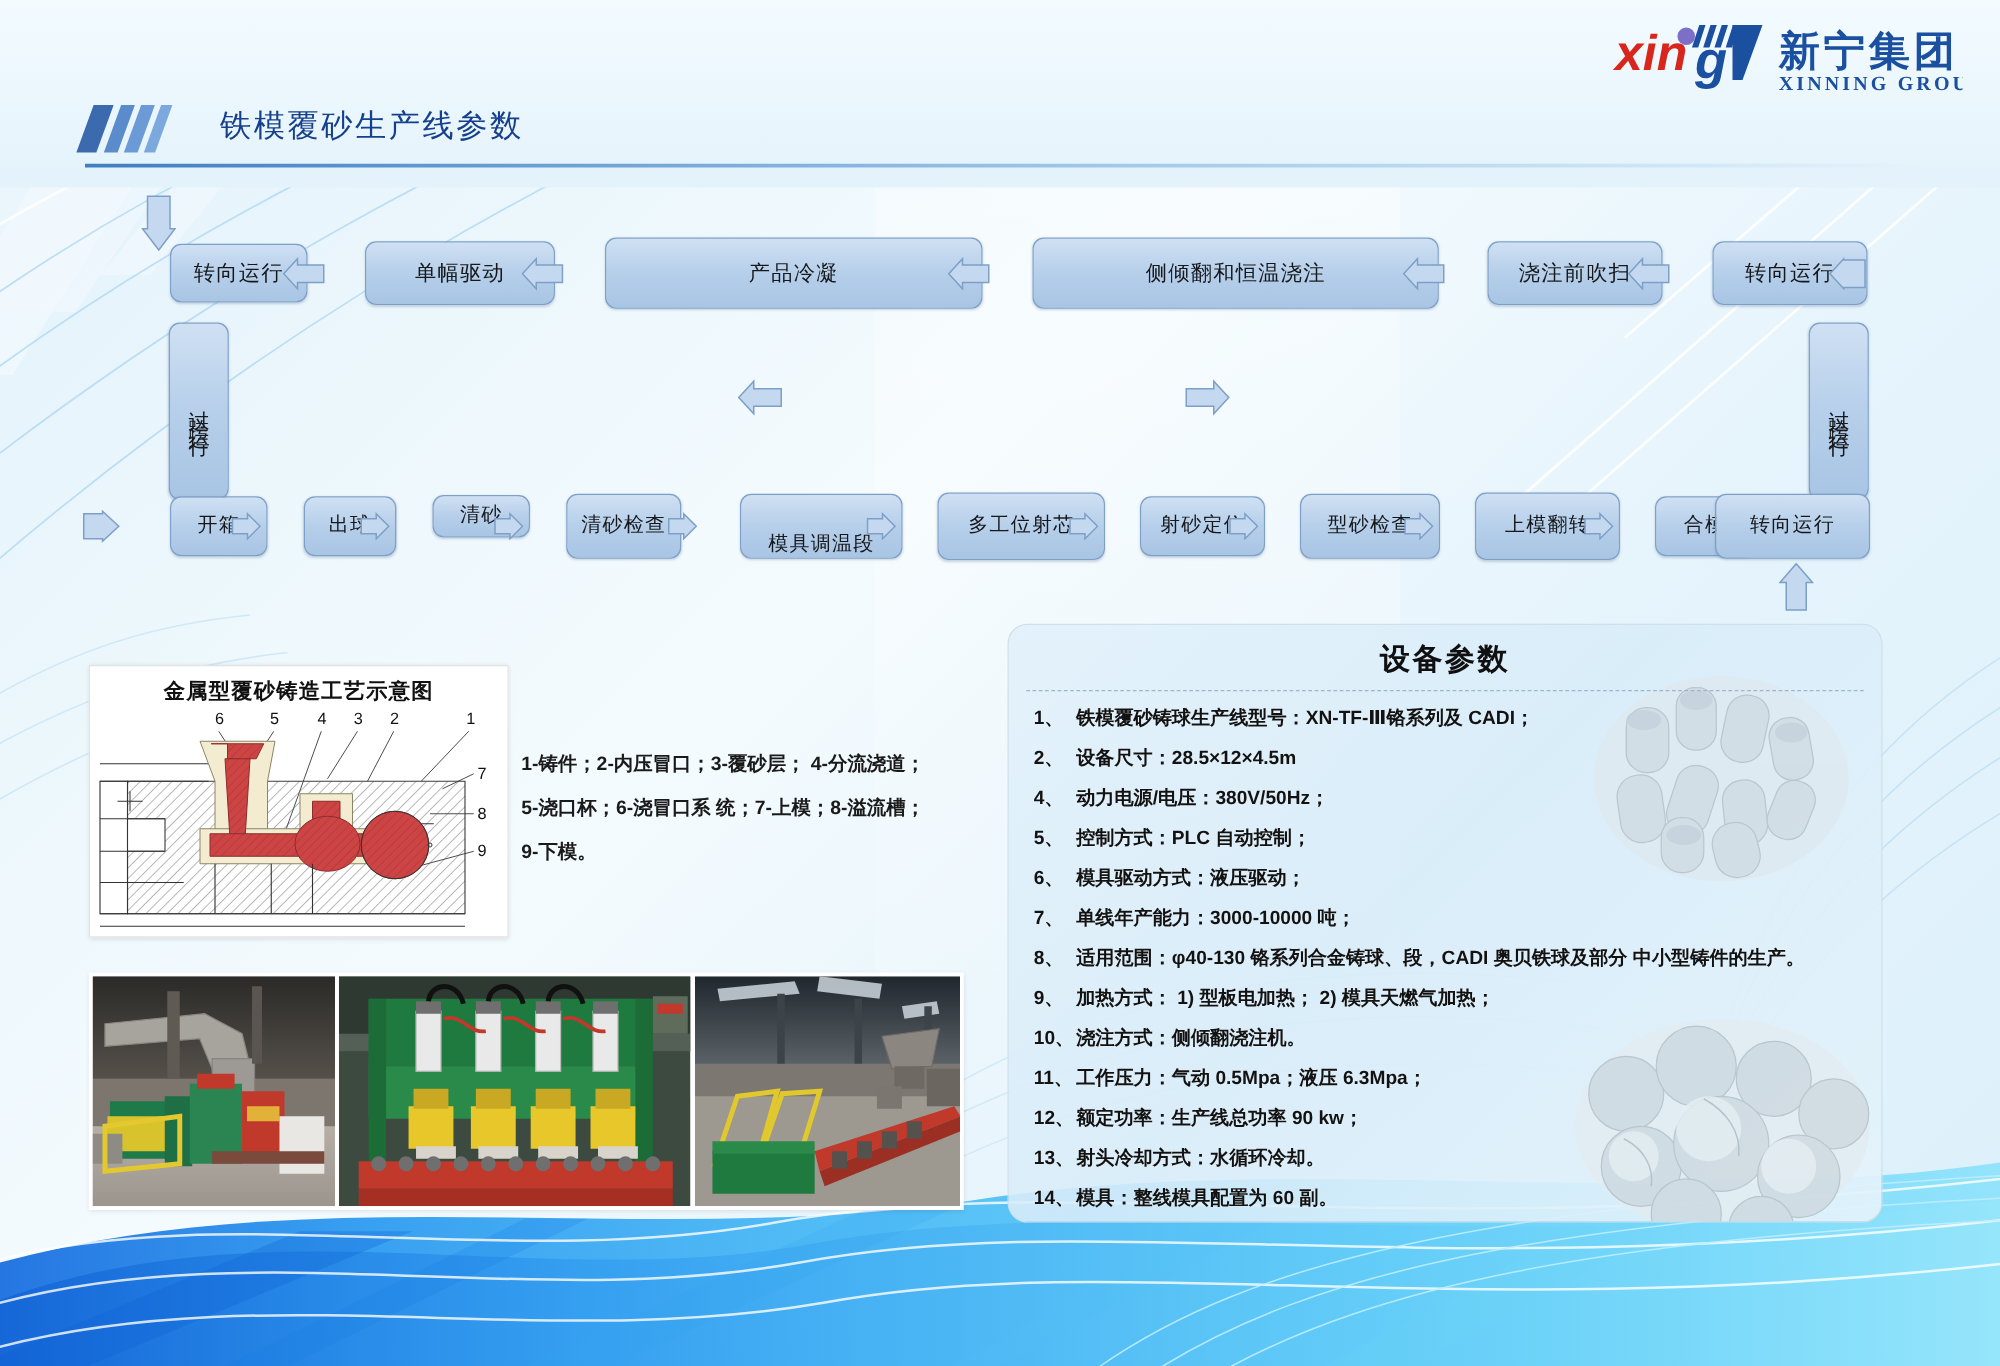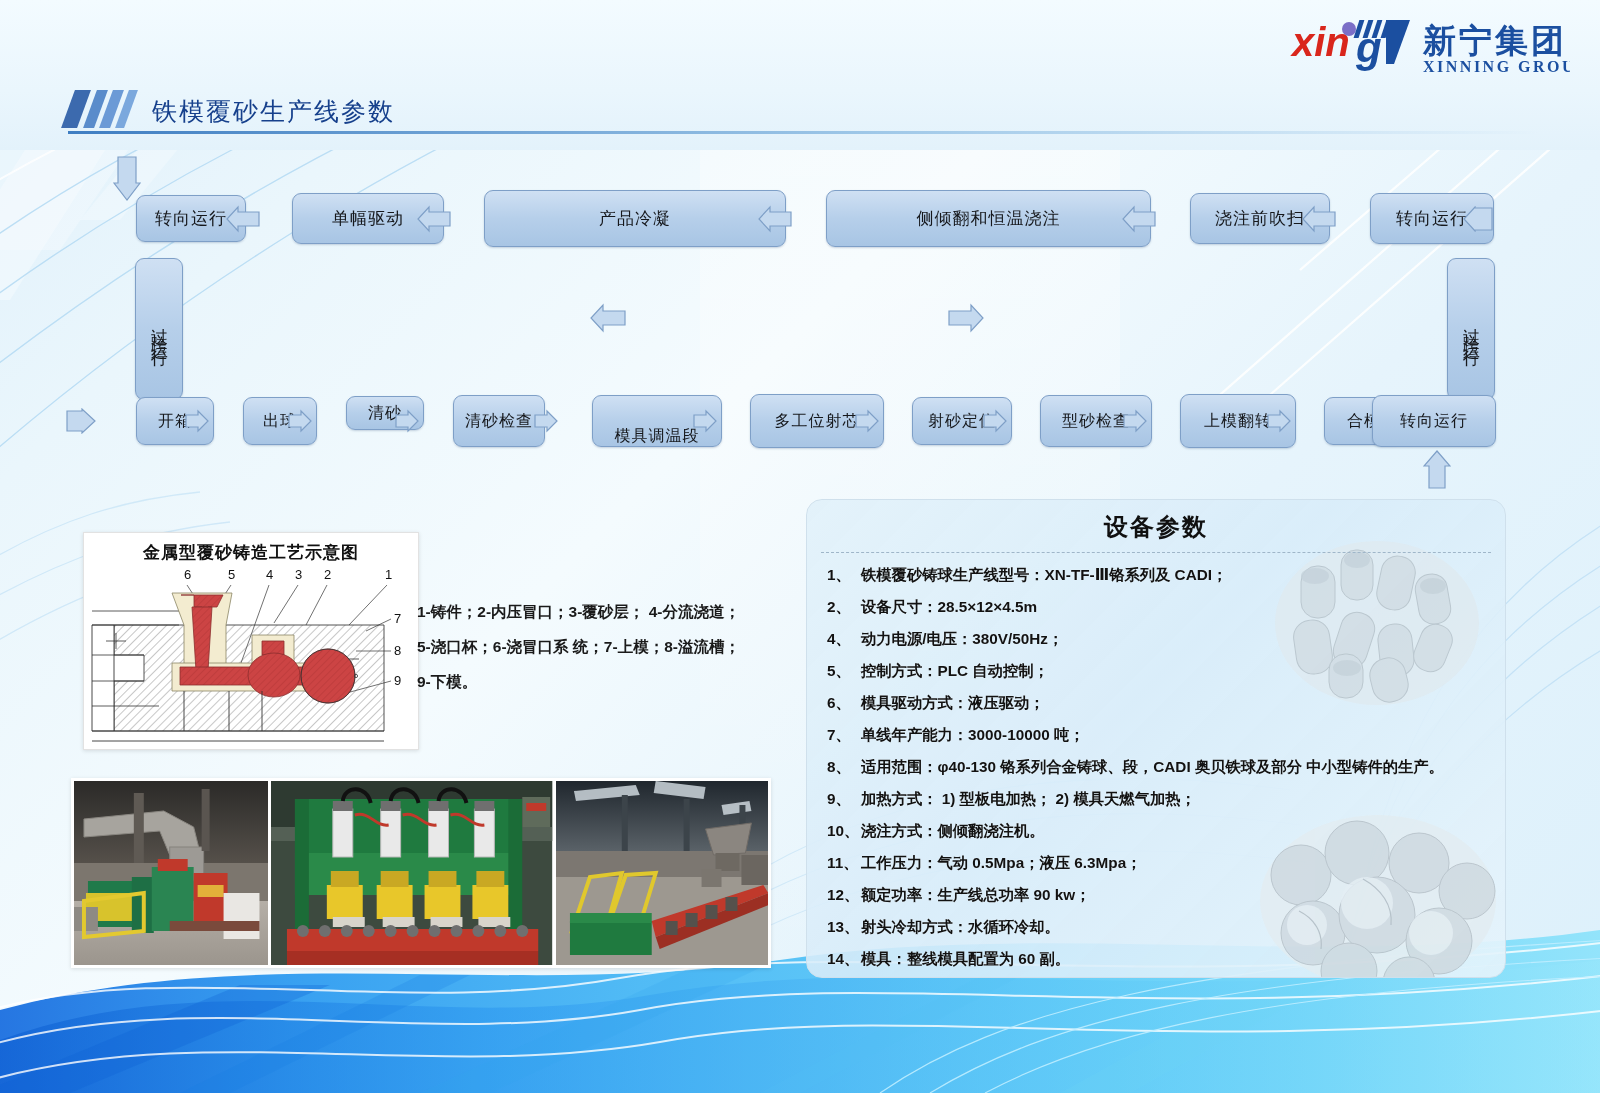--- a/index.html
+++ b/index.html
@@ -25,21 +25,21 @@
     position: absolute; left: 0; top: 0; width: 1600px; height: 150px;
     background: linear-gradient(180deg, #f3fbff 0%, #eaf6fd 60%, #e3f2fb 100%);
   }
 
   
   .logo {
     position: absolute; right: 30px; top: 12px; width: 280px; height: 66px;
   }
   .title-row {
     position: absolute; left: 68px; top: 84px; height: 44px;
-    display: flex; align-items: flex-end;
+    display: flex; align-items: flex-start; gap: 24px;
   }
   .title-bars { width: 66px; height: 38px; position: relative; margin-right: 18px; }
   .title-bars span {
     position: absolute; top: 0; width: 11px; height: 38px;
     background: #4472b4; transform: skewX(-20deg);
   }
   .title-bars span:nth-child(1){ left: 0; width: 16px; background:#3c6aae; }
   .title-bars span:nth-child(2){ left: 22px; background:#5a8ccb; }
   .title-bars span:nth-child(3){ left: 38px; background:#6b9ad6; }
   .title-bars span:nth-child(4){ left: 54px; width: 9px; background:#7ba8dd; }
@@ -83,21 +83,20 @@
   .arr { position: absolute; }
   .arr svg { display: block; }
 
   
   #diagram-card {
     position: absolute; left: 71px; top: 532px; width: 336px; height: 218px;
     background: #ffffff;
     border: 1px solid #e2e2e2;
     box-shadow: 0 1px 4px rgba(0,0,0,.12);
     overflow: hidden;
-    margin-left: 12px;
   }
   #diagram-title {
     position: absolute; top: 8px; left: 0; width: 100%; text-align: center;
     font-size: 17px; color: #111; font-weight: 700; letter-spacing: 1px;
   }
   #diagram-svg { position: absolute; left: 0; top: 30px; width: 336px; height: 188px; }
 
   
   #legend {
     position: absolute; left: 417px; top: 594px; width: 330px;

